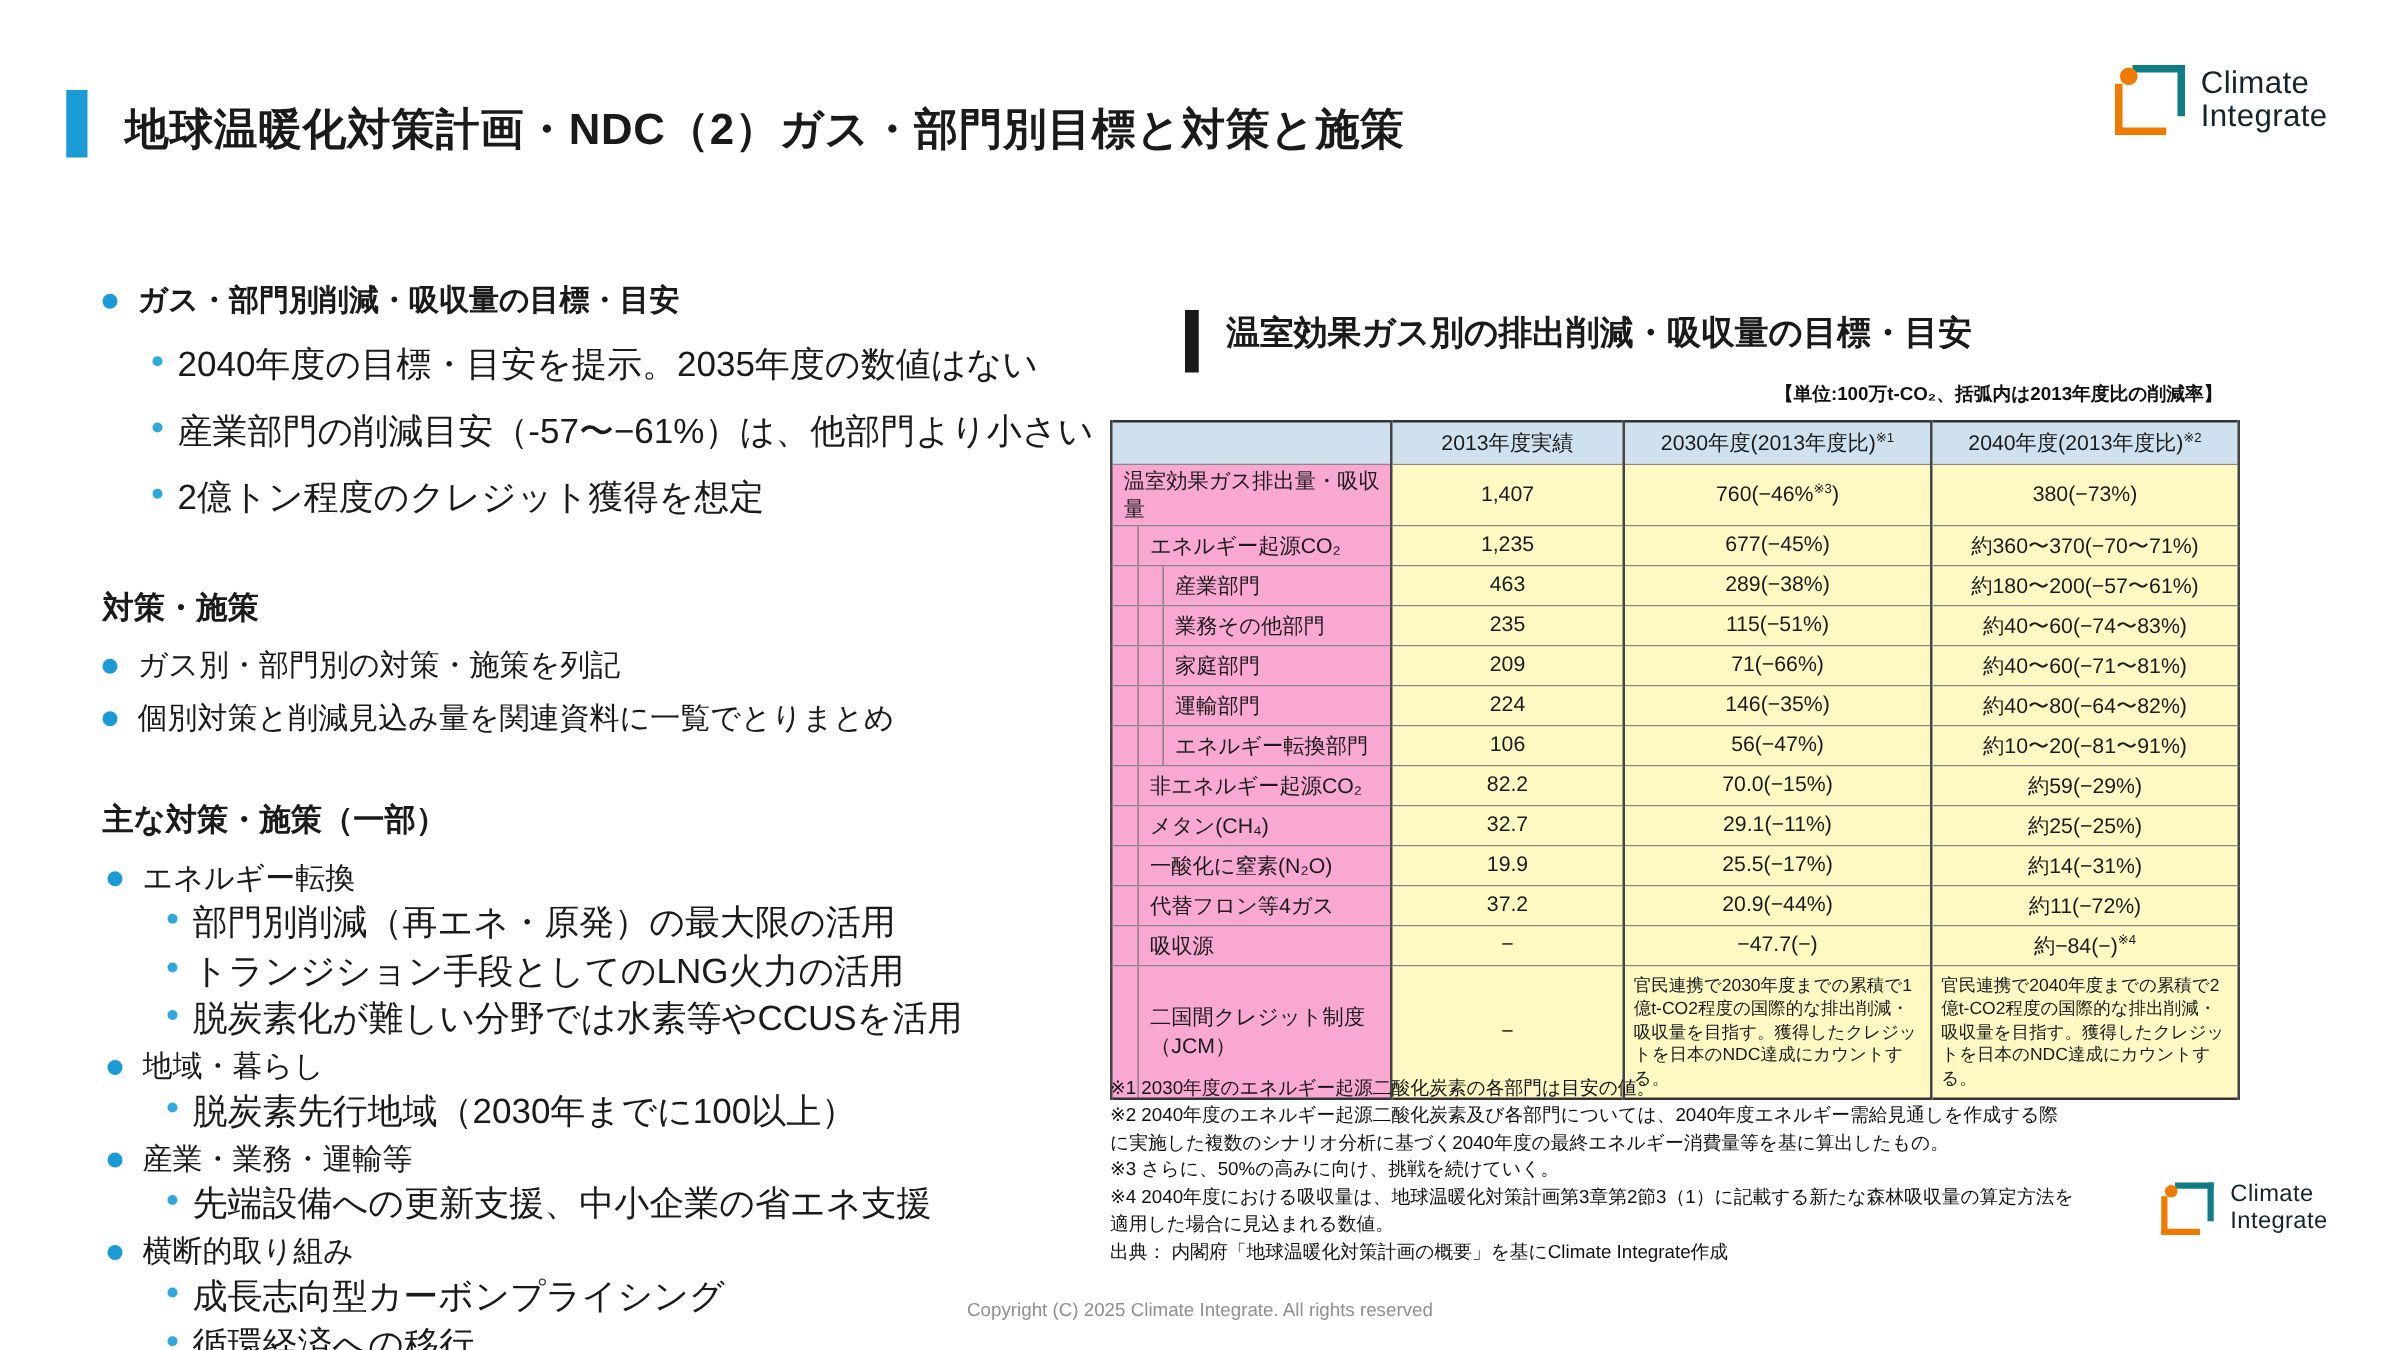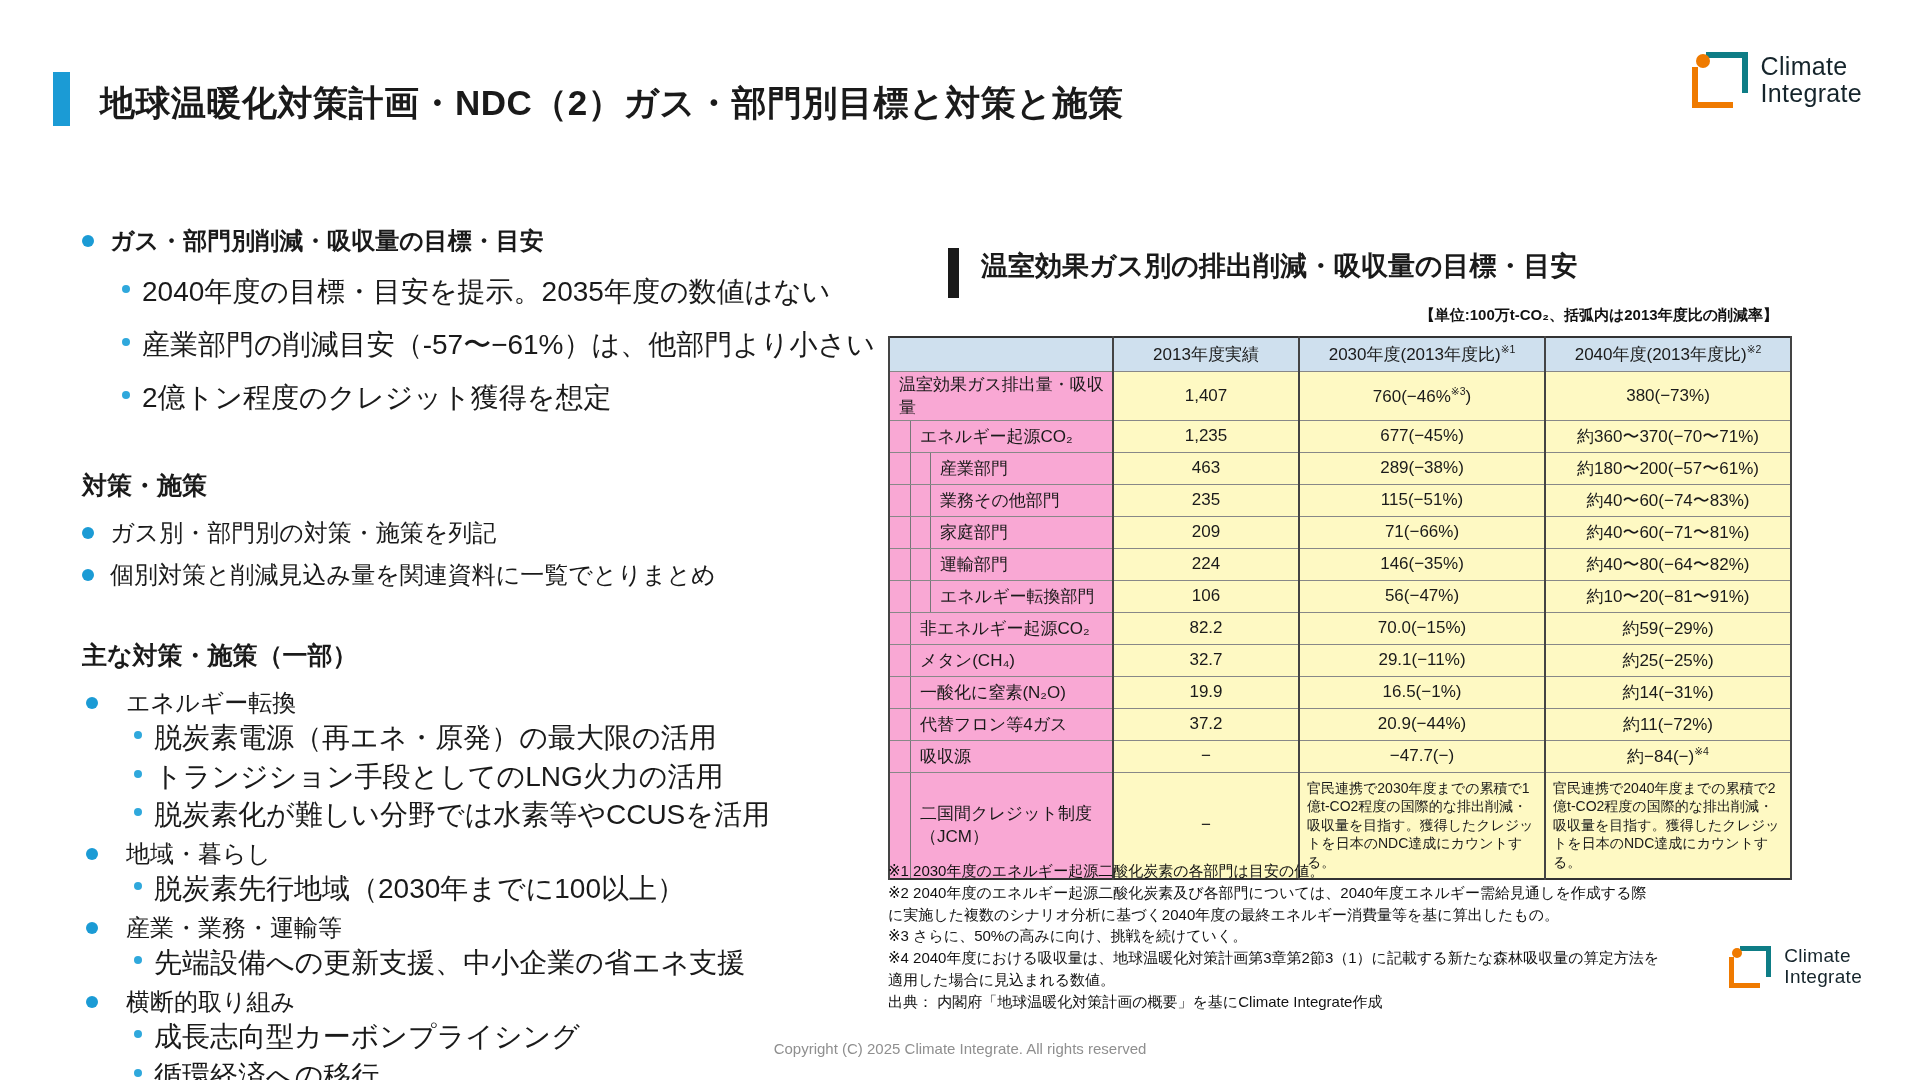--- a/index.html
+++ b/index.html
@@ -38,21 +38,21 @@
   .sec2 .section-heading{margin-top:48px;}
   .bullet{display:flex;align-items:flex-start;gap:16px;padding-left:12px;
     font-size:24px;line-height:1.38;}
   .bullet .dot{flex:none;width:12px;height:12px;border-radius:50%;background:#1B9BD5;margin-top:11px;}
   .bullet.bold .btext{font-weight:bold;}
   .sub-bullet{display:flex;align-items:flex-start;gap:12px;font-size:28px;line-height:1.35;}
   .sub-bullet .dot{flex:none;width:8px;height:8px;border-radius:50%;background:#2FA8DC;margin-top:12px;}
   .sec0 .subs{padding-left:52px;margin-top:16px;}
   .sec0 .sub-bullet{margin-bottom:15px;}
   .sec1 .bullet{margin-bottom:9px;}
-  .sec2 .bullet{padding-left:16px;gap:28px;margin-top:3px;}
+  .sec2 .bullet{padding-left:16px;gap:16px;margin-top:3px;}
   .sec2 .subs{padding-left:64px;}
   .sec2 .sub-bullet{margin-bottom:1px;}
 
   
   .table-heading{position:absolute;left:948px;top:248px;display:flex;align-items:flex-start;gap:22px;}
   .table-heading .vbar{flex:none;width:11px;height:50px;background:#1a1a1a;}
   .table-heading .htext{font-size:27px;font-weight:bold;}
   .unit-note{position:absolute;left:876px;top:306px;width:902px;text-align:right;
     font-size:15px;font-weight:bold;color:#111;}
   table.gas-table{position:absolute;left:888px;top:336px;width:902px;
@@ -130,21 +130,21 @@
       </div>
       <div class="section sec2">
         <div class="section-heading">主な対策・施策（一部）</div>
         <div class="bullet">
           <span class="dot"></span>
           <span class="btext">エネルギー転換</span>
         </div>
         <div class="subs">
           <div class="sub-bullet">
             <span class="dot"></span>
-            <span class="stext">脱炭素電源（再エネ・原発）の最大限の活用</span>
+            <span class="stext">部門別削減（再エネ・原発）の最大限の活用</span>
           </div>
           <div class="sub-bullet">
             <span class="dot"></span>
             <span class="stext">トランジション手段としてのLNG火力の活用</span>
           </div>
           <div class="sub-bullet">
             <span class="dot"></span>
             <span class="stext">脱炭素化が難しい分野では水素等やCCUSを活用</span>
           </div>
         </div>
@@ -257,21 +257,21 @@
         </tr>
         <tr>
           <td class="label indent-1">メタン(CH₄)</td>
           <td class="val">32.7</td>
           <td class="val">29.1(−11%)</td>
           <td class="val">約25(−25%)</td>
         </tr>
         <tr>
           <td class="label indent-1">一酸化に窒素(N₂O)</td>
           <td class="val">19.9</td>
-          <td class="val">16.5(−1%)</td>
+          <td class="val">25.5(−17%)</td>
           <td class="val">約14(−31%)</td>
         </tr>
         <tr>
           <td class="label indent-1">代替フロン等4ガス</td>
           <td class="val">37.2</td>
           <td class="val">20.9(−44%)</td>
           <td class="val">約11(−72%)</td>
         </tr>
         <tr>
           <td class="label indent-1">吸収源</td>

